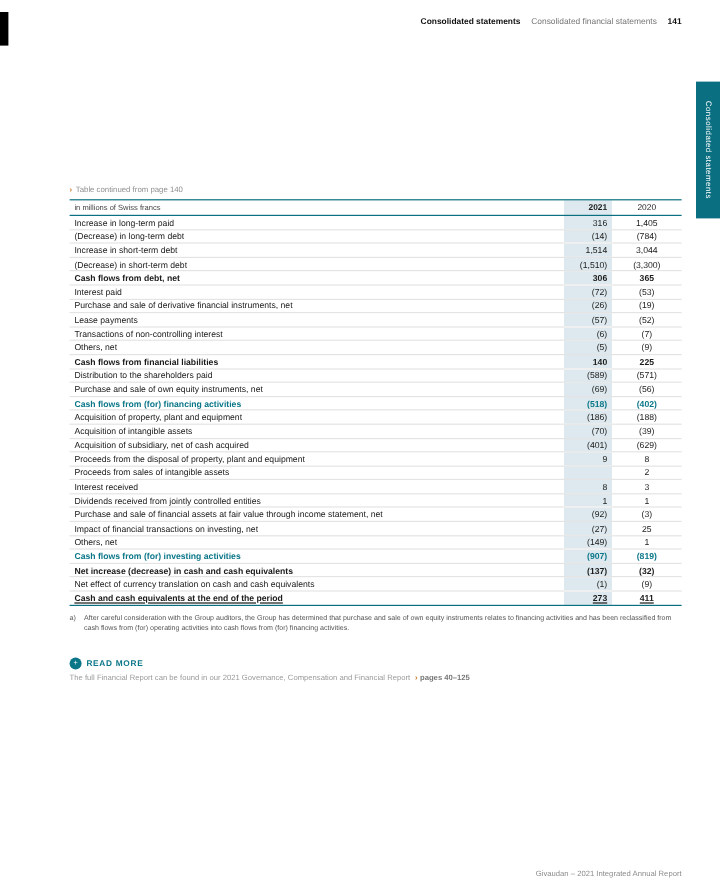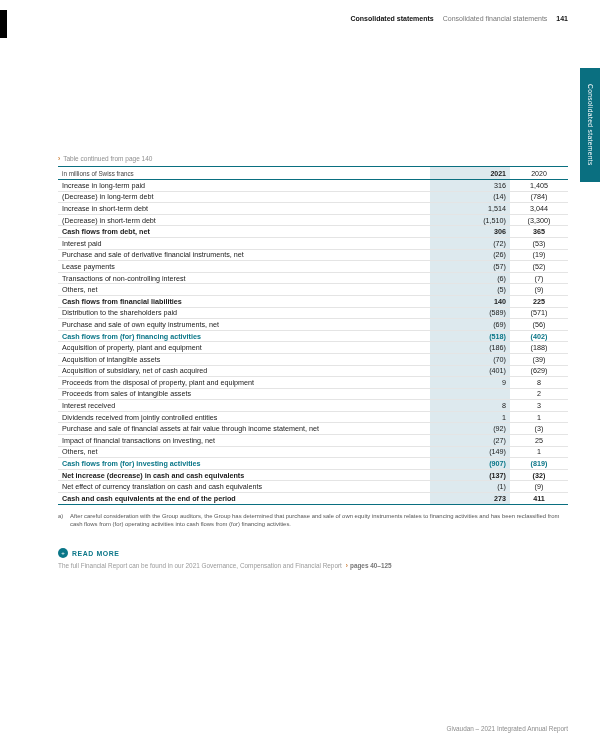--- a/index.html
+++ b/index.html
@@ -36,31 +36,31 @@
   .continued-note { font-size:6.5px; color:#8f8f8f; margin-bottom:4px; }
   .continued-note .chev { color:#c9782e; margin-right:3px; font-weight:bold; }
 
   table { width:100%; border-collapse:collapse; table-layout:fixed; }
   td {
     font-size:7.2px; height:11.6px; padding:0 4px;
     vertical-align:middle; border-bottom:1px solid #e4e4e4;
     overflow:hidden; white-space:nowrap;
   }
   .c-label { text-align:left; }
-  .c-2021  { width:80px; text-align:right; background:#dde9ee;margin-top:25px; }
+  .c-2021  { width:40px; text-align:right; background:#dde9ee;margin-top:25px; }
   .c-2020  { width:58px; text-align:center; }
 
   thead td { border-top:1.2px solid #0a6f80; border-bottom:1px solid #0a6f80; height:13px; }
   thead .unit { font-size:6.3px; color:#444; }
   thead .c-2021 { font-weight:bold; font-size:7px; }
   thead .c-2020 { font-size:7px; }
 
   .row-bold td  { font-weight:bold; }
   .row-teal td  { font-weight:bold; color:#0a7688; }
-  .row-final td { font-weight:bold; border-bottom:1.6px solid #0a6f80; }
+  .row-final td { font-weight:bold; border-bottom:1.6px solid #0a6f80;text-decoration:underline; }
 
   
   .footnote { margin-top:7px; display:flex; font-size:5.9px; color:#555; line-height:1.4; }
   .fn-marker { width:12px; flex:none; }
   .fn-text { flex:1; }
 
   
   .read-more { margin-top:20px; }
   .rm-head { display:flex; align-items:center; gap:4px; }
   .rm-icon {

